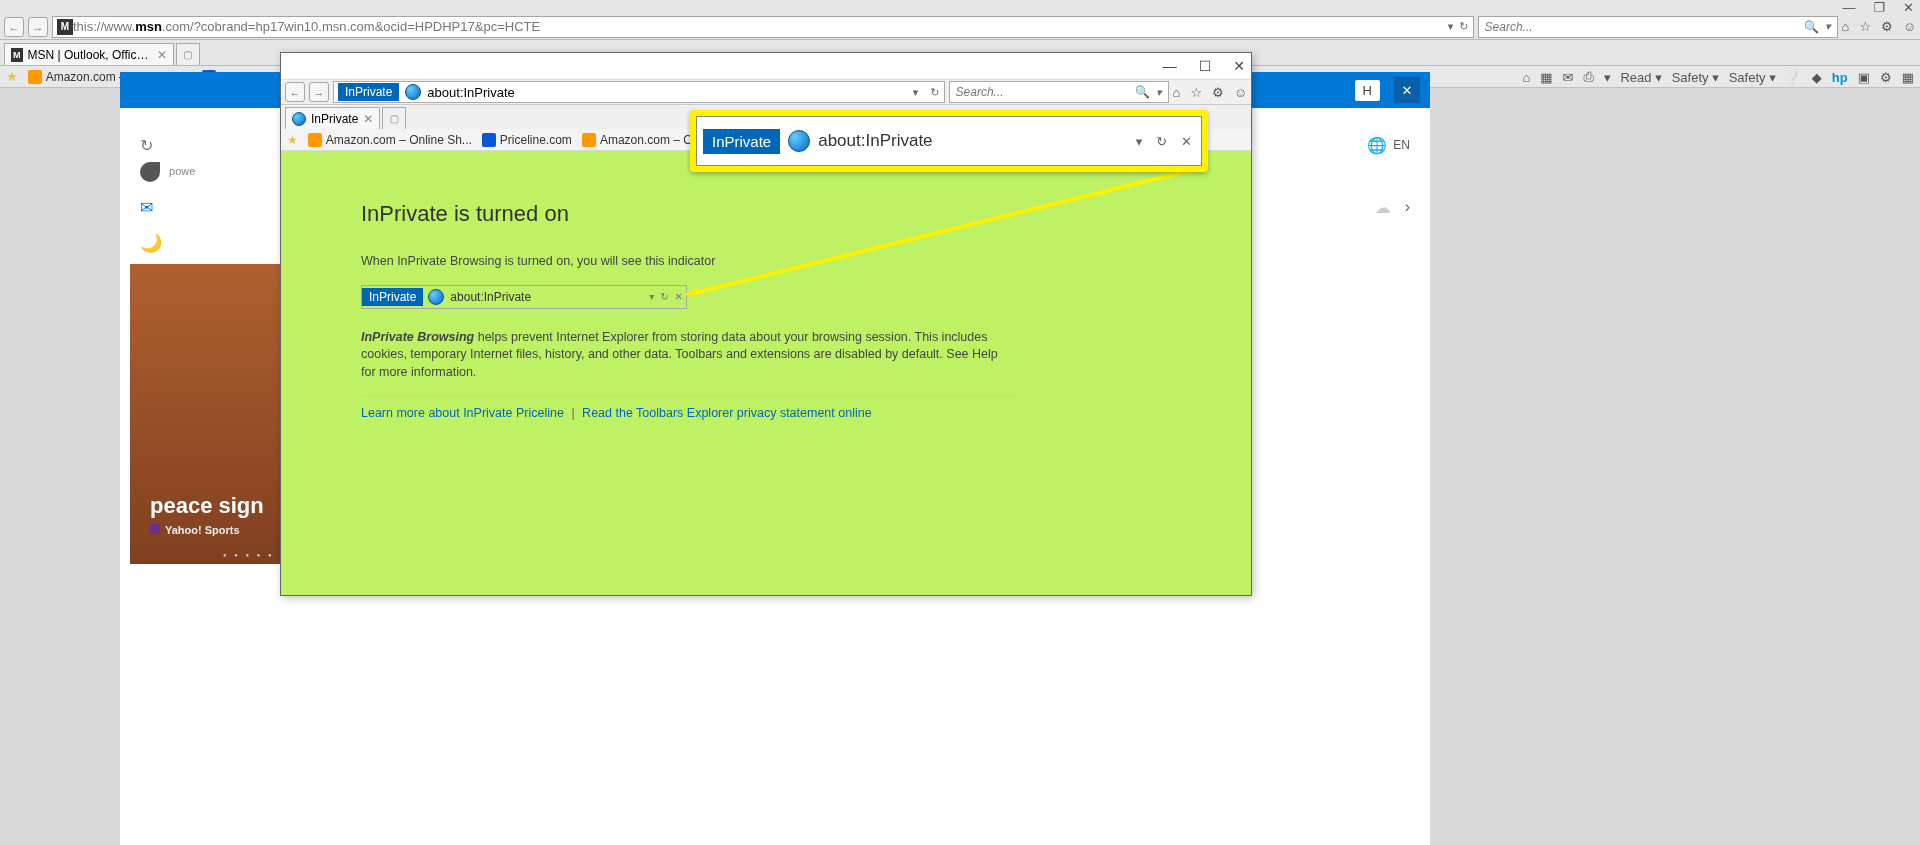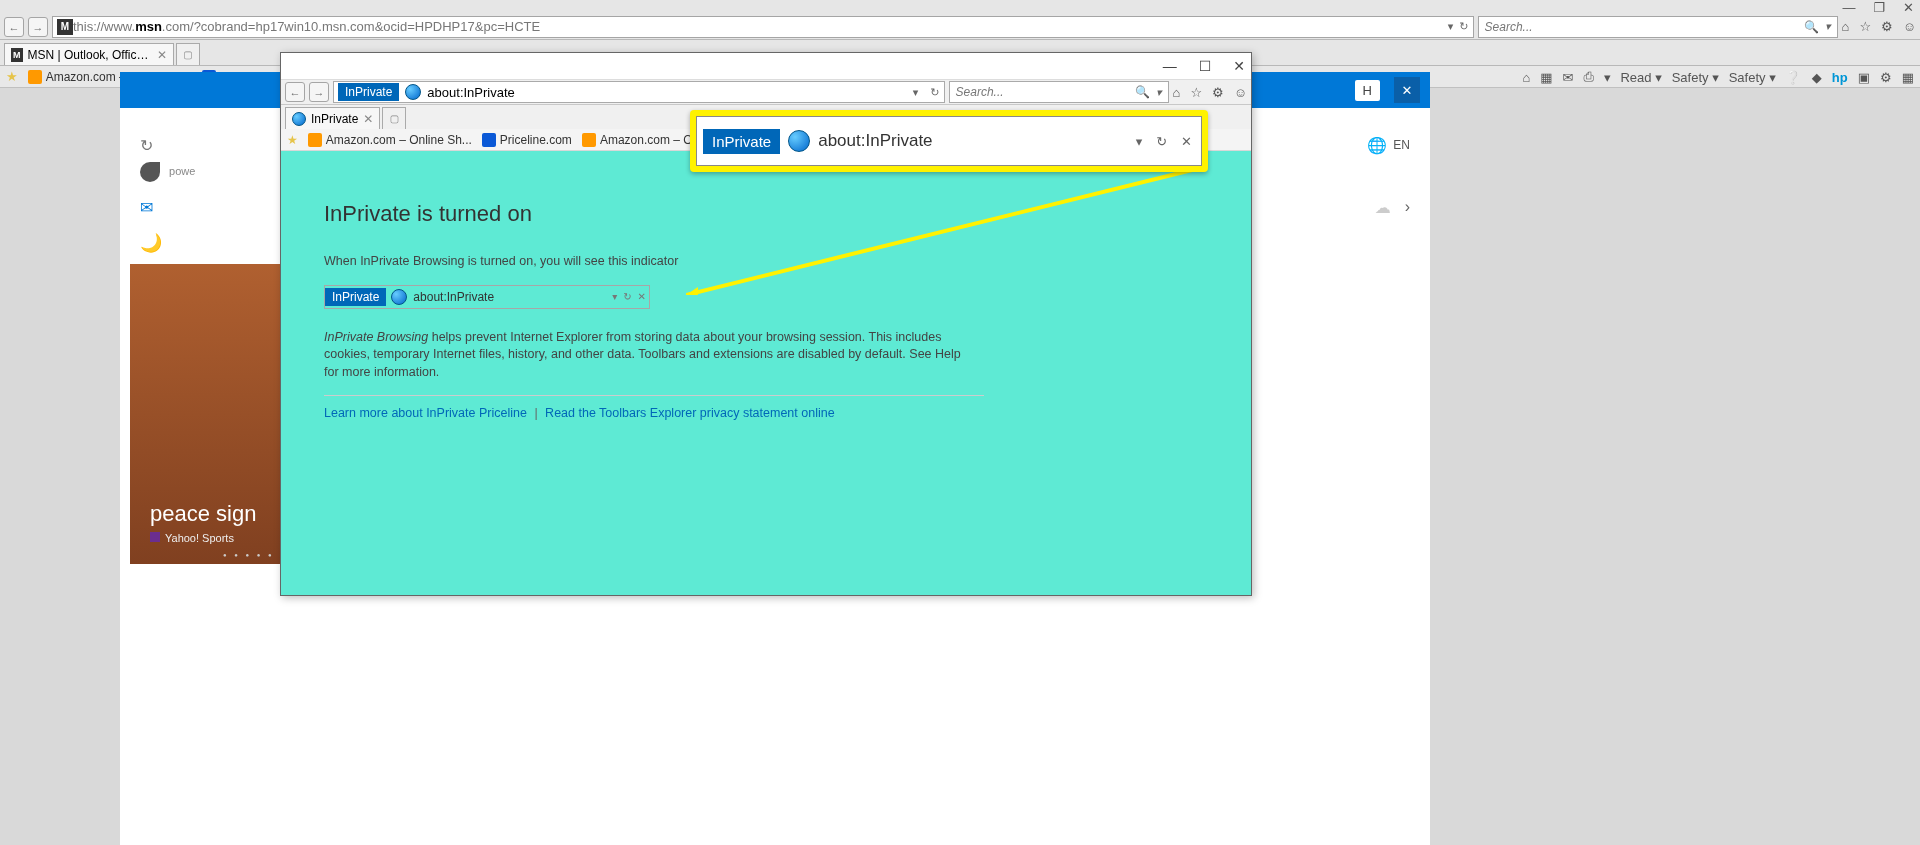--- a/index.html
+++ b/index.html
@@ -176,21 +176,21 @@
 }
 .weather-icon { font-size: 16px; color: #ccc; }
 .arrow-r { margin-left: auto; font-size: 16px; color: #666; }
 .msn-body { display: flex; gap: 16px; padding: 10px 10px; }
 .hero {
   width: 520px; height: 300px;
   background: linear-gradient(180deg,#b06030,#804020);
   position: relative;
   color: #fff;
 }
-.hero .txt { position: absolute; bottom: 20px; left: 20px; max-width: 360px; }
+.hero .txt { position: absolute; bottom: 28px; left: 20px; max-width: 360px; font-weight: bold; }
 .hero .headline { font-size: 22px; line-height: 1.15; }
 .hero .source { font-size: 11px; margin-top: 6px; color: #eee; }
 .hero .source .dot { display: inline-block; width: 10px; height: 10px; background: #6b2e8f; margin-right: 5px; }
 .hero .dots { position: absolute; bottom: 6px; left: 0; right: 0; text-align: center; font-size: 6px; letter-spacing: 3px; color: #ccc; }
 .hero .dots .cur { color: #fff; }
 .sub-hero {
   position: absolute; right: 0; top: 40px;
   width: 250px; height: 260px;
   background: linear-gradient(180deg,#404040,#101010);
   color: #fff; padding: 170px 14px 14px;
@@ -264,28 +264,28 @@
   height: 24px; display: flex; align-items: flex-end;
   background: #f0f0f0;
   padding: 0 4px;
 }
 .cw-fav-row {
   height: 22px; display: flex; align-items: center; gap: 10px;
   padding: 0 6px; background: #f4f4f4;
   border-bottom: 1px solid #d8d8d8;
 }
 .cw-content {
-  padding: 50px 43px 16px;
-  background: #5eead4;
+  padding: 50px 80px 16px;
+  background: #bef264;
   height: calc(100% - 26px - 26px - 24px - 22px);
   overflow: hidden;
 }
 .cw-content h1 { font-weight: 400; font-size: 22px; color: #333; margin-bottom: 26px; }
 .cw-content p { font-size: 12.5px; color: #444; line-height: 1.4; margin-bottom: 14px; max-width: 640px; }
-.cw-content em { font-style: italic; }
+.cw-content em { font-style: italic; font-weight: bold; }
 .indicator {
   display: inline-flex; align-items: center;
   border: 1px solid #a7a7a7; height: 24px;
   width: 326px;
   margin-bottom: 20px;
 }
 .indicator .itxt { flex: 1; padding-left: 6px; font-size: 12px; color: #333; }
 .indicator .tiny { color: #777; font-size: 10px; margin: 0 3px; }
 .cw-links { border-top: 1px solid #ccc; padding-top: 10px; width: 660px; font-size: 12.5px; }
 .cw-links a { color: #0067b8; text-decoration: none; }

